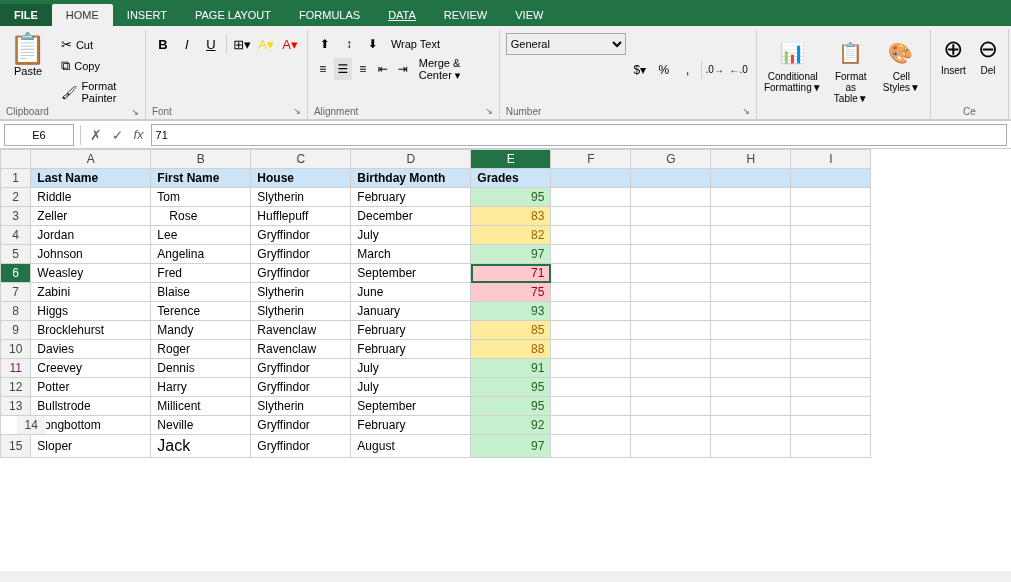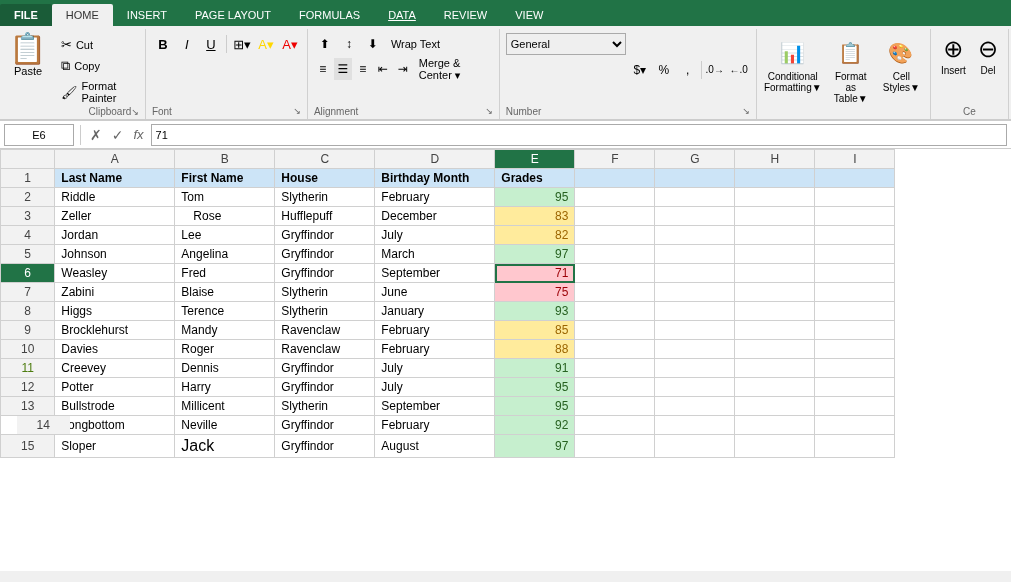--- a/index.html
+++ b/index.html
@@ -35,21 +35,21 @@
         <div style="display:flex; align-items:center; gap:4px; padding:1px 4px; cursor:pointer; font-size:11px; border:1px solid transparent; border-radius:2px;">
           <span style="font-size:13px;">⧉</span>
           <span>Copy</span>
         </div>
         <div style="display:flex; align-items:center; gap:4px; padding:1px 4px; cursor:pointer; font-size:11px; border:1px solid transparent; border-radius:2px;">
           <span style="font-size:13px;">🖌</span>
           <span>Format Painter</span>
         </div>
       </div>
     </div>
-    <div style="font-size:10px; color:#666; text-align:center; padding-bottom:2px; display:flex; justify-content:flex-end; align-items:center;">
+    <div style="font-size:10px; color:#666; text-align:center; padding-bottom:2px; display:flex; justify-content:space-between; align-items:center;">
       <span>Clipboard</span>
       <span style="font-size:9px; cursor:pointer;">↘</span>
     </div>
   </div>
 
   <div style="display:flex; flex-direction:column; padding:0 6px; border-right:1px solid #d0d0d0;">
     <div style="display:flex; flex-direction:column; gap:3px; padding-top:4px; flex:1;">
       <div style="display:flex; align-items:center; gap:2px;">
         <div style="width:22px; height:22px; display:flex; align-items:center; justify-content:center; cursor:pointer; border:1px solid transparent; border-radius:2px; font-weight:bold; font-size:13px;">B</div>
         <div style="width:22px; height:22px; display:flex; align-items:center; justify-content:center; cursor:pointer; border:1px solid transparent; border-radius:2px; font-style:italic; font-size:13px;">I</div>
@@ -282,21 +282,21 @@
           <td style="border: 1px solid rgb(208, 208, 208); font-size: 12px; padding: 2px 6px; background: white;">Roger</td>
           <td style="border: 1px solid rgb(208, 208, 208); font-size: 12px; padding: 2px 6px; background: white;">Ravenclaw</td>
           <td style="border: 1px solid rgb(208, 208, 208); font-size: 12px; padding: 2px 6px; background: white;">February</td>
           <td style="border: 1px solid rgb(208, 208, 208); font-size: 12px; padding: 2px 6px; text-align: right; background: rgb(255, 235, 156); color: rgb(156, 101, 0);">88</td>
           <td style="border: 1px solid rgb(208, 208, 208); font-size: 12px; padding: 2px 6px; background: white; min-width: 80px;"></td>
           <td style="border: 1px solid rgb(208, 208, 208); font-size: 12px; padding: 2px 6px; background: white; min-width: 80px;"></td>
           <td style="border: 1px solid rgb(208, 208, 208); font-size: 12px; padding: 2px 6px; background: white; min-width: 80px;"></td>
           <td style="border: 1px solid rgb(208, 208, 208); font-size: 12px; padding: 2px 6px; background: white; min-width: 80px;"></td>
         </tr>
         <tr>
-          <th style="background: rgb(242, 242, 242); color: #4d7c0f; border: 1px solid rgb(208, 208, 208); min-width: 30px; width: 30px; text-align: center; font-weight: normal; font-size: 12px; position: sticky; left: 0px; z-index: 2; padding: 2px 4px;">11</th>
+          <th style="background: rgb(242, 242, 242); color: #701a75; border: 1px solid rgb(208, 208, 208); min-width: 30px; width: 30px; text-align: center; font-weight: normal; font-size: 12px; position: sticky; left: 0px; z-index: 2; padding: 2px 4px;">11</th>
           <td style="border: 1px solid rgb(208, 208, 208); font-size: 12px; padding: 2px 6px; background: white;">Creevey</td>
           <td style="border: 1px solid rgb(208, 208, 208); font-size: 12px; padding: 2px 6px; background: white;">Dennis</td>
           <td style="border: 1px solid rgb(208, 208, 208); font-size: 12px; padding: 2px 6px; background: white;">Gryffindor</td>
           <td style="border: 1px solid rgb(208, 208, 208); font-size: 12px; padding: 2px 6px; background: white;">July</td>
           <td style="border: 1px solid rgb(208, 208, 208); font-size: 12px; padding: 2px 6px; text-align: right; background: rgb(198, 239, 206); color: rgb(39, 98, 33);">91</td>
           <td style="border: 1px solid rgb(208, 208, 208); font-size: 12px; padding: 2px 6px; background: white; min-width: 80px;"></td>
           <td style="border: 1px solid rgb(208, 208, 208); font-size: 12px; padding: 2px 6px; background: white; min-width: 80px;"></td>
           <td style="border: 1px solid rgb(208, 208, 208); font-size: 12px; padding: 2px 6px; background: white; min-width: 80px;"></td>
           <td style="border: 1px solid rgb(208, 208, 208); font-size: 12px; padding: 2px 6px; background: white; min-width: 80px;"></td>
         </tr>
@@ -306,21 +306,21 @@
           <td style="border: 1px solid rgb(208, 208, 208); font-size: 12px; padding: 2px 6px; background: white;">Harry</td>
           <td style="border: 1px solid rgb(208, 208, 208); font-size: 12px; padding: 2px 6px; background: white;">Gryffindor</td>
           <td style="border: 1px solid rgb(208, 208, 208); font-size: 12px; padding: 2px 6px; background: white;">July</td>
           <td style="border: 1px solid rgb(208, 208, 208); font-size: 12px; padding: 2px 6px; text-align: right; background: rgb(198, 239, 206); color: rgb(39, 98, 33);">95</td>
           <td style="border: 1px solid rgb(208, 208, 208); font-size: 12px; padding: 2px 6px; background: white; min-width: 80px;"></td>
           <td style="border: 1px solid rgb(208, 208, 208); font-size: 12px; padding: 2px 6px; background: white; min-width: 80px;"></td>
           <td style="border: 1px solid rgb(208, 208, 208); font-size: 12px; padding: 2px 6px; background: white; min-width: 80px;"></td>
           <td style="border: 1px solid rgb(208, 208, 208); font-size: 12px; padding: 2px 6px; background: white; min-width: 80px;"></td>
         </tr>
         <tr>
-          <th style="background: rgb(242, 242, 242); color: rgb(68, 68, 68); border: 1px solid rgb(208, 208, 208); min-width: 30px; width: 30px; text-align: center; font-weight: normal; font-size: 12px; position: sticky; left: 0px; z-index: 2; padding: 2px 20px;">13</th>
+          <th style="background: rgb(242, 242, 242); color: rgb(68, 68, 68); border: 1px solid rgb(208, 208, 208); min-width: 30px; width: 30px; text-align: center; font-weight: normal; font-size: 12px; position: sticky; left: 0px; z-index: 2; padding: 2px 8px;">13</th>
           <td style="border: 1px solid rgb(208, 208, 208); font-size: 12px; padding: 2px 6px; background: white;">Bullstrode</td>
           <td style="border: 1px solid rgb(208, 208, 208); font-size: 12px; padding: 2px 6px; background: white;">Millicent</td>
           <td style="border: 1px solid rgb(208, 208, 208); font-size: 12px; padding: 2px 6px; background: white;">Slytherin</td>
           <td style="border: 1px solid rgb(208, 208, 208); font-size: 12px; padding: 2px 6px; background: white;">September</td>
           <td style="border: 1px solid rgb(208, 208, 208); font-size: 12px; padding: 2px 6px; text-align: right; background: rgb(198, 239, 206); color: rgb(39, 98, 33);">95</td>
           <td style="border: 1px solid rgb(208, 208, 208); font-size: 12px; padding: 2px 6px; background: white; min-width: 80px;"></td>
           <td style="border: 1px solid rgb(208, 208, 208); font-size: 12px; padding: 2px 6px; background: white; min-width: 80px;"></td>
           <td style="border: 1px solid rgb(208, 208, 208); font-size: 12px; padding: 2px 6px; background: white; min-width: 80px;"></td>
           <td style="border: 1px solid rgb(208, 208, 208); font-size: 12px; padding: 2px 6px; background: white; min-width: 80px;"></td>
         </tr>

